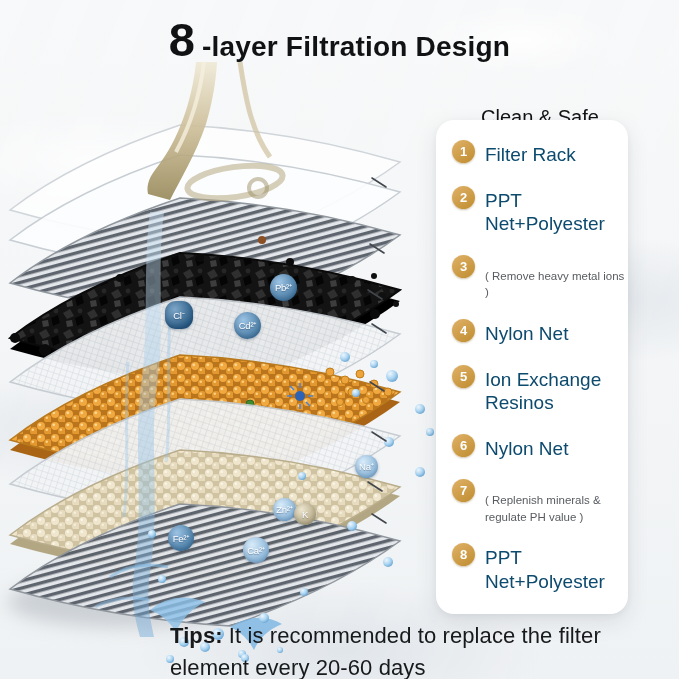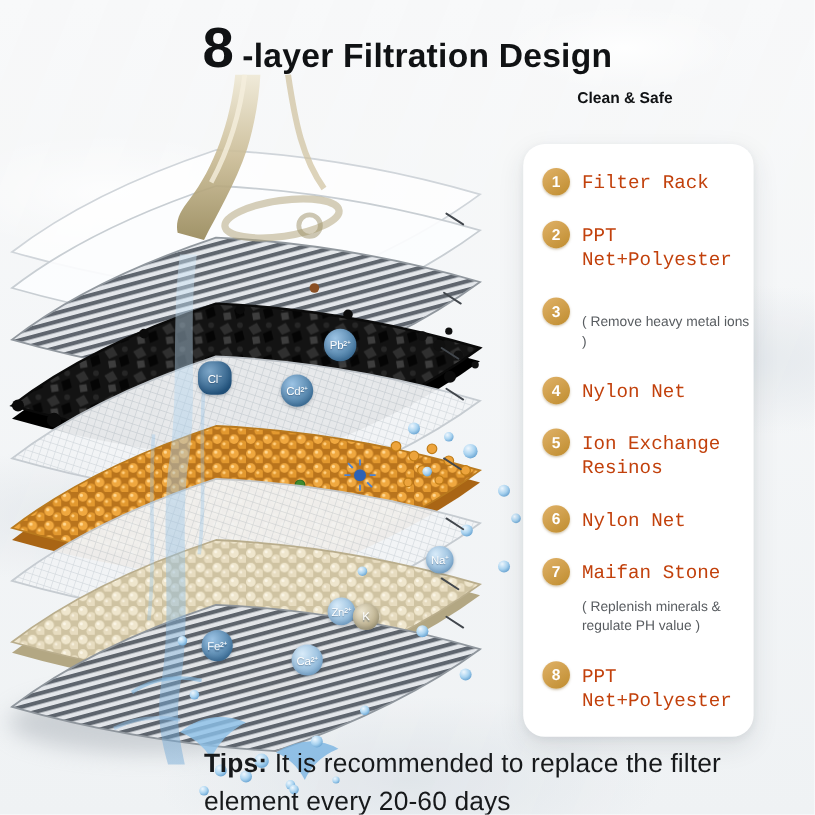--- a/index.html
+++ b/index.html
@@ -17,39 +17,39 @@
   .page::before{
     content:""; position:absolute; inset:0; pointer-events:none; opacity:.35;
     background:repeating-linear-gradient(112deg, rgba(255,255,255,.5) 0 26px, rgba(226,230,235,.45) 26px 58px);
     mix-blend-mode:soft-light;
   }
   .title { position:absolute; top:12px; left:0; width:100%; text-align:center; color:#101214; }
   .title-num  { font-size:47px; font-weight:800; letter-spacing:-1px; }
   .title-rest { font-size:28px; font-weight:700; margin-left:8px; letter-spacing:.2px; }
 
   .legend-heading {
-    position:absolute; left:481px; top:74px; font-size:13px; font-weight:700; color:#101214;
+    position:absolute; left:481px; top:106px; font-size:20px; font-weight:400; color:#101214;
   }
   .legend-card {
     position:absolute; left:436px; top:120px; width:192px; height:494px;
     background:#ffffff; border-radius:18px;
     box-shadow:0 8px 22px rgba(40,50,60,.10), 0 2px 6px rgba(40,50,60,.06);
     padding:20px 8px 20px 16px;
     display:flex; flex-direction:column; justify-content:space-between;
   }
   .legend-row { display:flex; gap:10px; align-items:flex-start; }
   .num-badge {
     width:23px; height:23px; border-radius:50%; flex:0 0 23px;
     background:linear-gradient(145deg,#e0b269,#bf8c2e);
     color:#fff; font-size:13px; font-weight:700;
     display:flex; align-items:center; justify-content:center;
     box-shadow:0 1px 2px rgba(120,85,20,.35);
   }
   .legend-texts { display:flex; flex-direction:column; padding-top:3px; }
-  .legend-label { font-size:16px; font-weight:500; color:#c2410c; line-height:1.25;font-family:Liberation Mono, monospace; }
+  .legend-label { font-size:19px; font-weight:500; color:#0c4a6e; line-height:1.25; }
   .legend-sub   { font-size:11.5px; color:#585c60; line-height:1.4; margin-top:10px; width:142px; }
   .legend-sub:empty { display:none; }
 
   .illustration { position:absolute; left:0; top:62px; }
 
   .ion {
     position:absolute; border-radius:50%;
     display:flex; align-items:center; justify-content:center;
     color:#fff; font-weight:400; font-size:9.5px; letter-spacing:-.2px;
     box-shadow:0 1px 3px rgba(20,40,60,.3), inset 0 -2px 4px rgba(0,30,60,.18);
@@ -307,21 +307,20 @@
     <div class="legend-row">
       <span class="num-badge">6</span>
       <div class="legend-texts">
         <span class="legend-label">Nylon Net</span>
 
       </div>
     </div>
     <div class="legend-row">
       <span class="num-badge">7</span>
       <div class="legend-texts">
-        <span class="legend-label">Maifan Stone</span>
         <span class="legend-sub">( Replenish minerals &amp; regulate PH value )</span>
       </div>
     </div>
     <div class="legend-row">
       <span class="num-badge">8</span>
       <div class="legend-texts">
         <span class="legend-label">PPT Net+Polyester</span>
 
       </div>
     </div>

